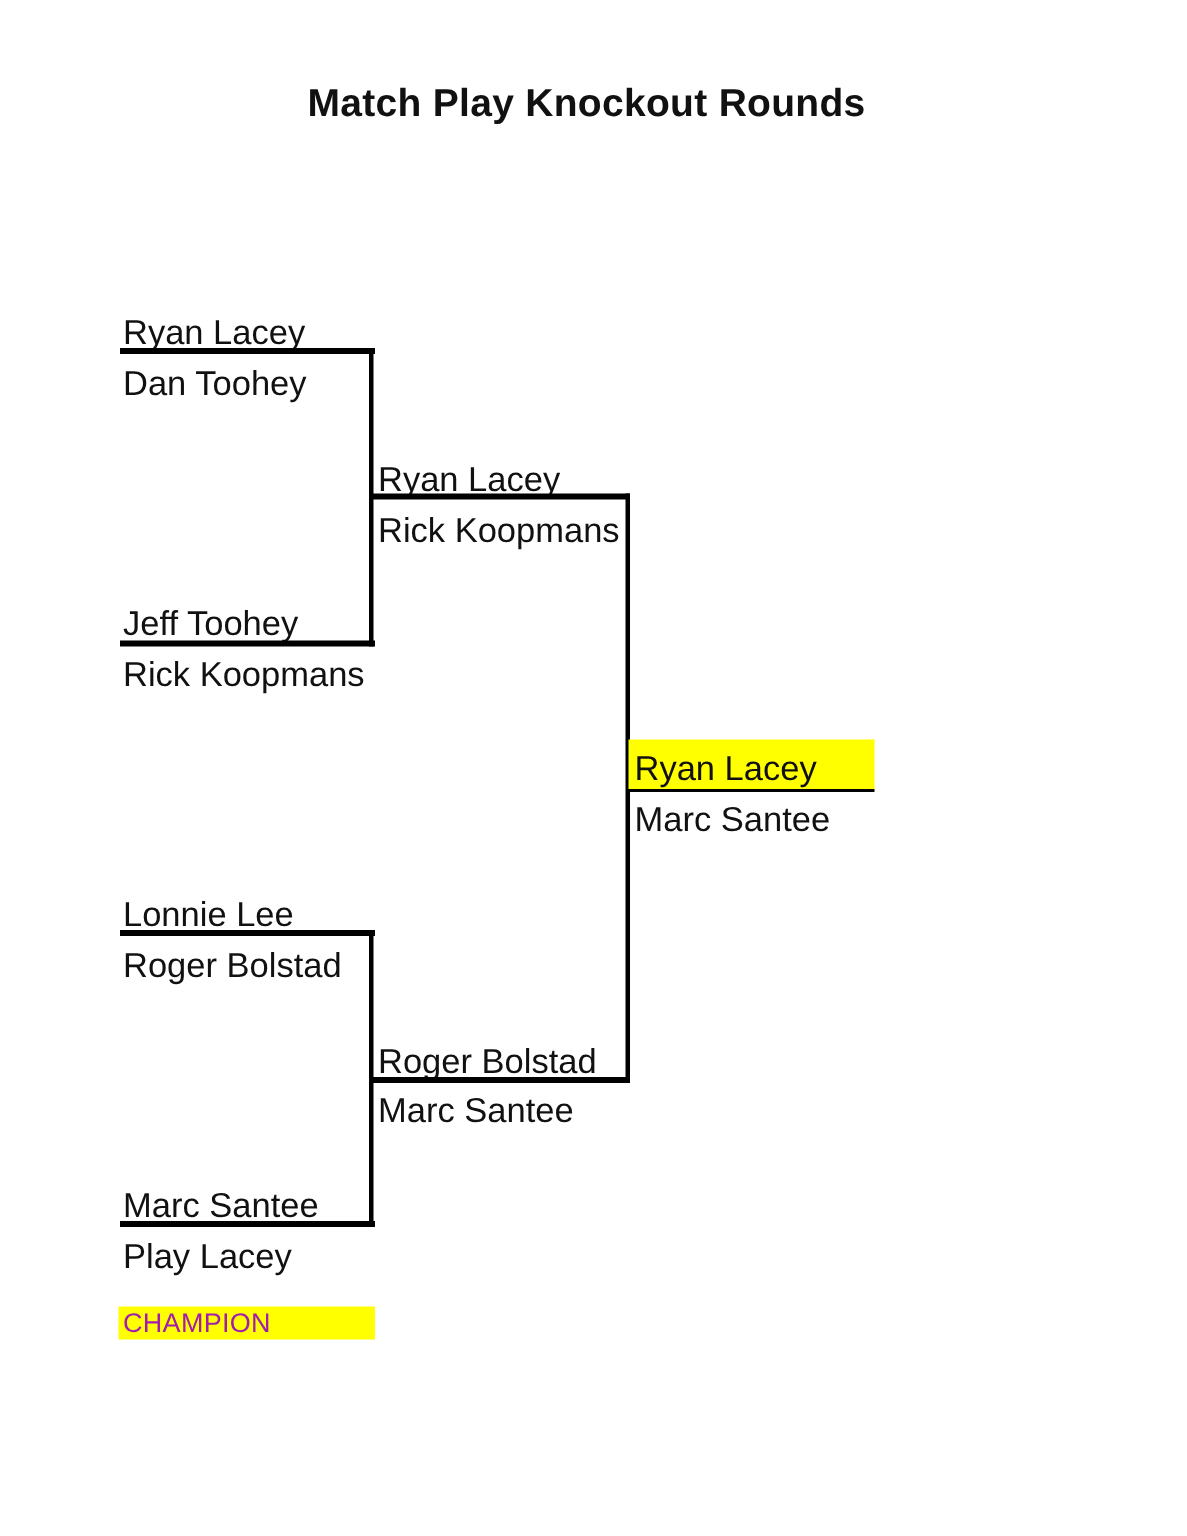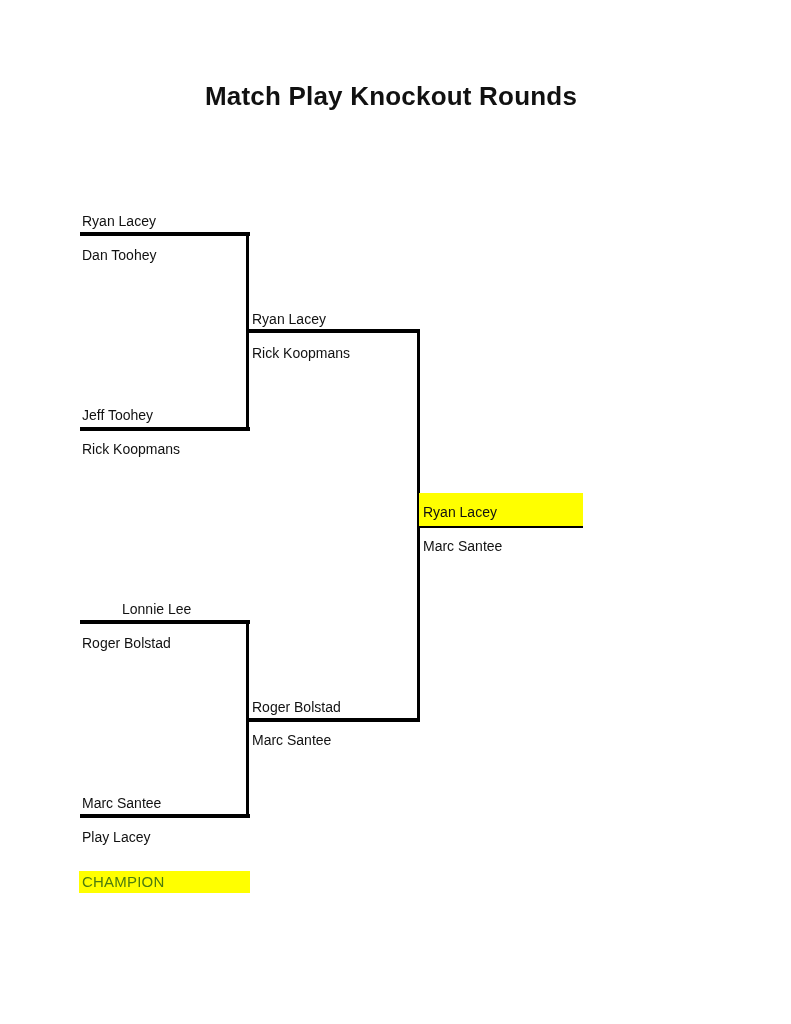--- a/index.html
+++ b/index.html
@@ -18,25 +18,24 @@
   .title {
     position: absolute;
     left: 0;
     top: 53px;
     width: 782px;
     text-align: center;
     font-size: 26px;
     font-weight: 700;
     color: #111111;
     letter-spacing: 0.2px;
-    margin-top: 28px;
   }
   .name {
     position: absolute;
-    font-size: 14px;
+    font-size: 23px;
     line-height: 22px;
     color: #111111;
     white-space: nowrap;
     text-align: center;
   }
   .line {
     position: absolute;
     background: #000000;
   }
   .winner-box {
@@ -56,23 +55,23 @@
     left: 79px;
     top: 871px;
     width: 171px;
     height: 22px;
     background: #FFFF00;
   }
   .champion-box .label {
     position: absolute;
     left: 3px;
     top: 4px;
-    font-size: 15px;
+    font-size: 18px;
     line-height: 14px;
-    color: #4d7c0f;
+    color: #a21caf;
     letter-spacing: 0.2px;
     white-space: nowrap;
   }
 </style>
 </head>
 <body>
 
 <div class="page">
 
   <div class="title">Match Play Knockout Rounds</div>
@@ -92,21 +91,21 @@
   <div class="name" style="left:252px; top:342px;">Rick Koopmans</div>
 
   <div class="line" style="left:417px; top:329px; width:3px; height:393px;"></div>
 
   <div class="winner-box">
     <div class="name">Ryan Lacey</div>
   </div>
   <div class="line" style="left:419px; top:526px; width:164px; height:2px;"></div>
   <div class="name" style="left:423px; top:535px;">Marc Santee</div>
 
-  <div class="name" style="left:82px; top:598px;margin-left:40px;">Lonnie Lee</div>
+  <div class="name" style="left:82px; top:598px;">Lonnie Lee</div>
   <div class="line" style="left:80px; top:620px; width:170px; height:4px;"></div>
   <div class="name" style="left:82px; top:632px;">Roger Bolstad</div>
 
   <div class="name" style="left:82px; top:792px;">Marc Santee</div>
   <div class="line" style="left:80px; top:814px; width:170px; height:4px;"></div>
   <div class="name" style="left:82px; top:826px;">Play Lacey</div>
 
   <div class="line" style="left:246px; top:620px; width:3px; height:198px;"></div>
 
   <div class="name" style="left:252px; top:696px;">Roger Bolstad</div>

